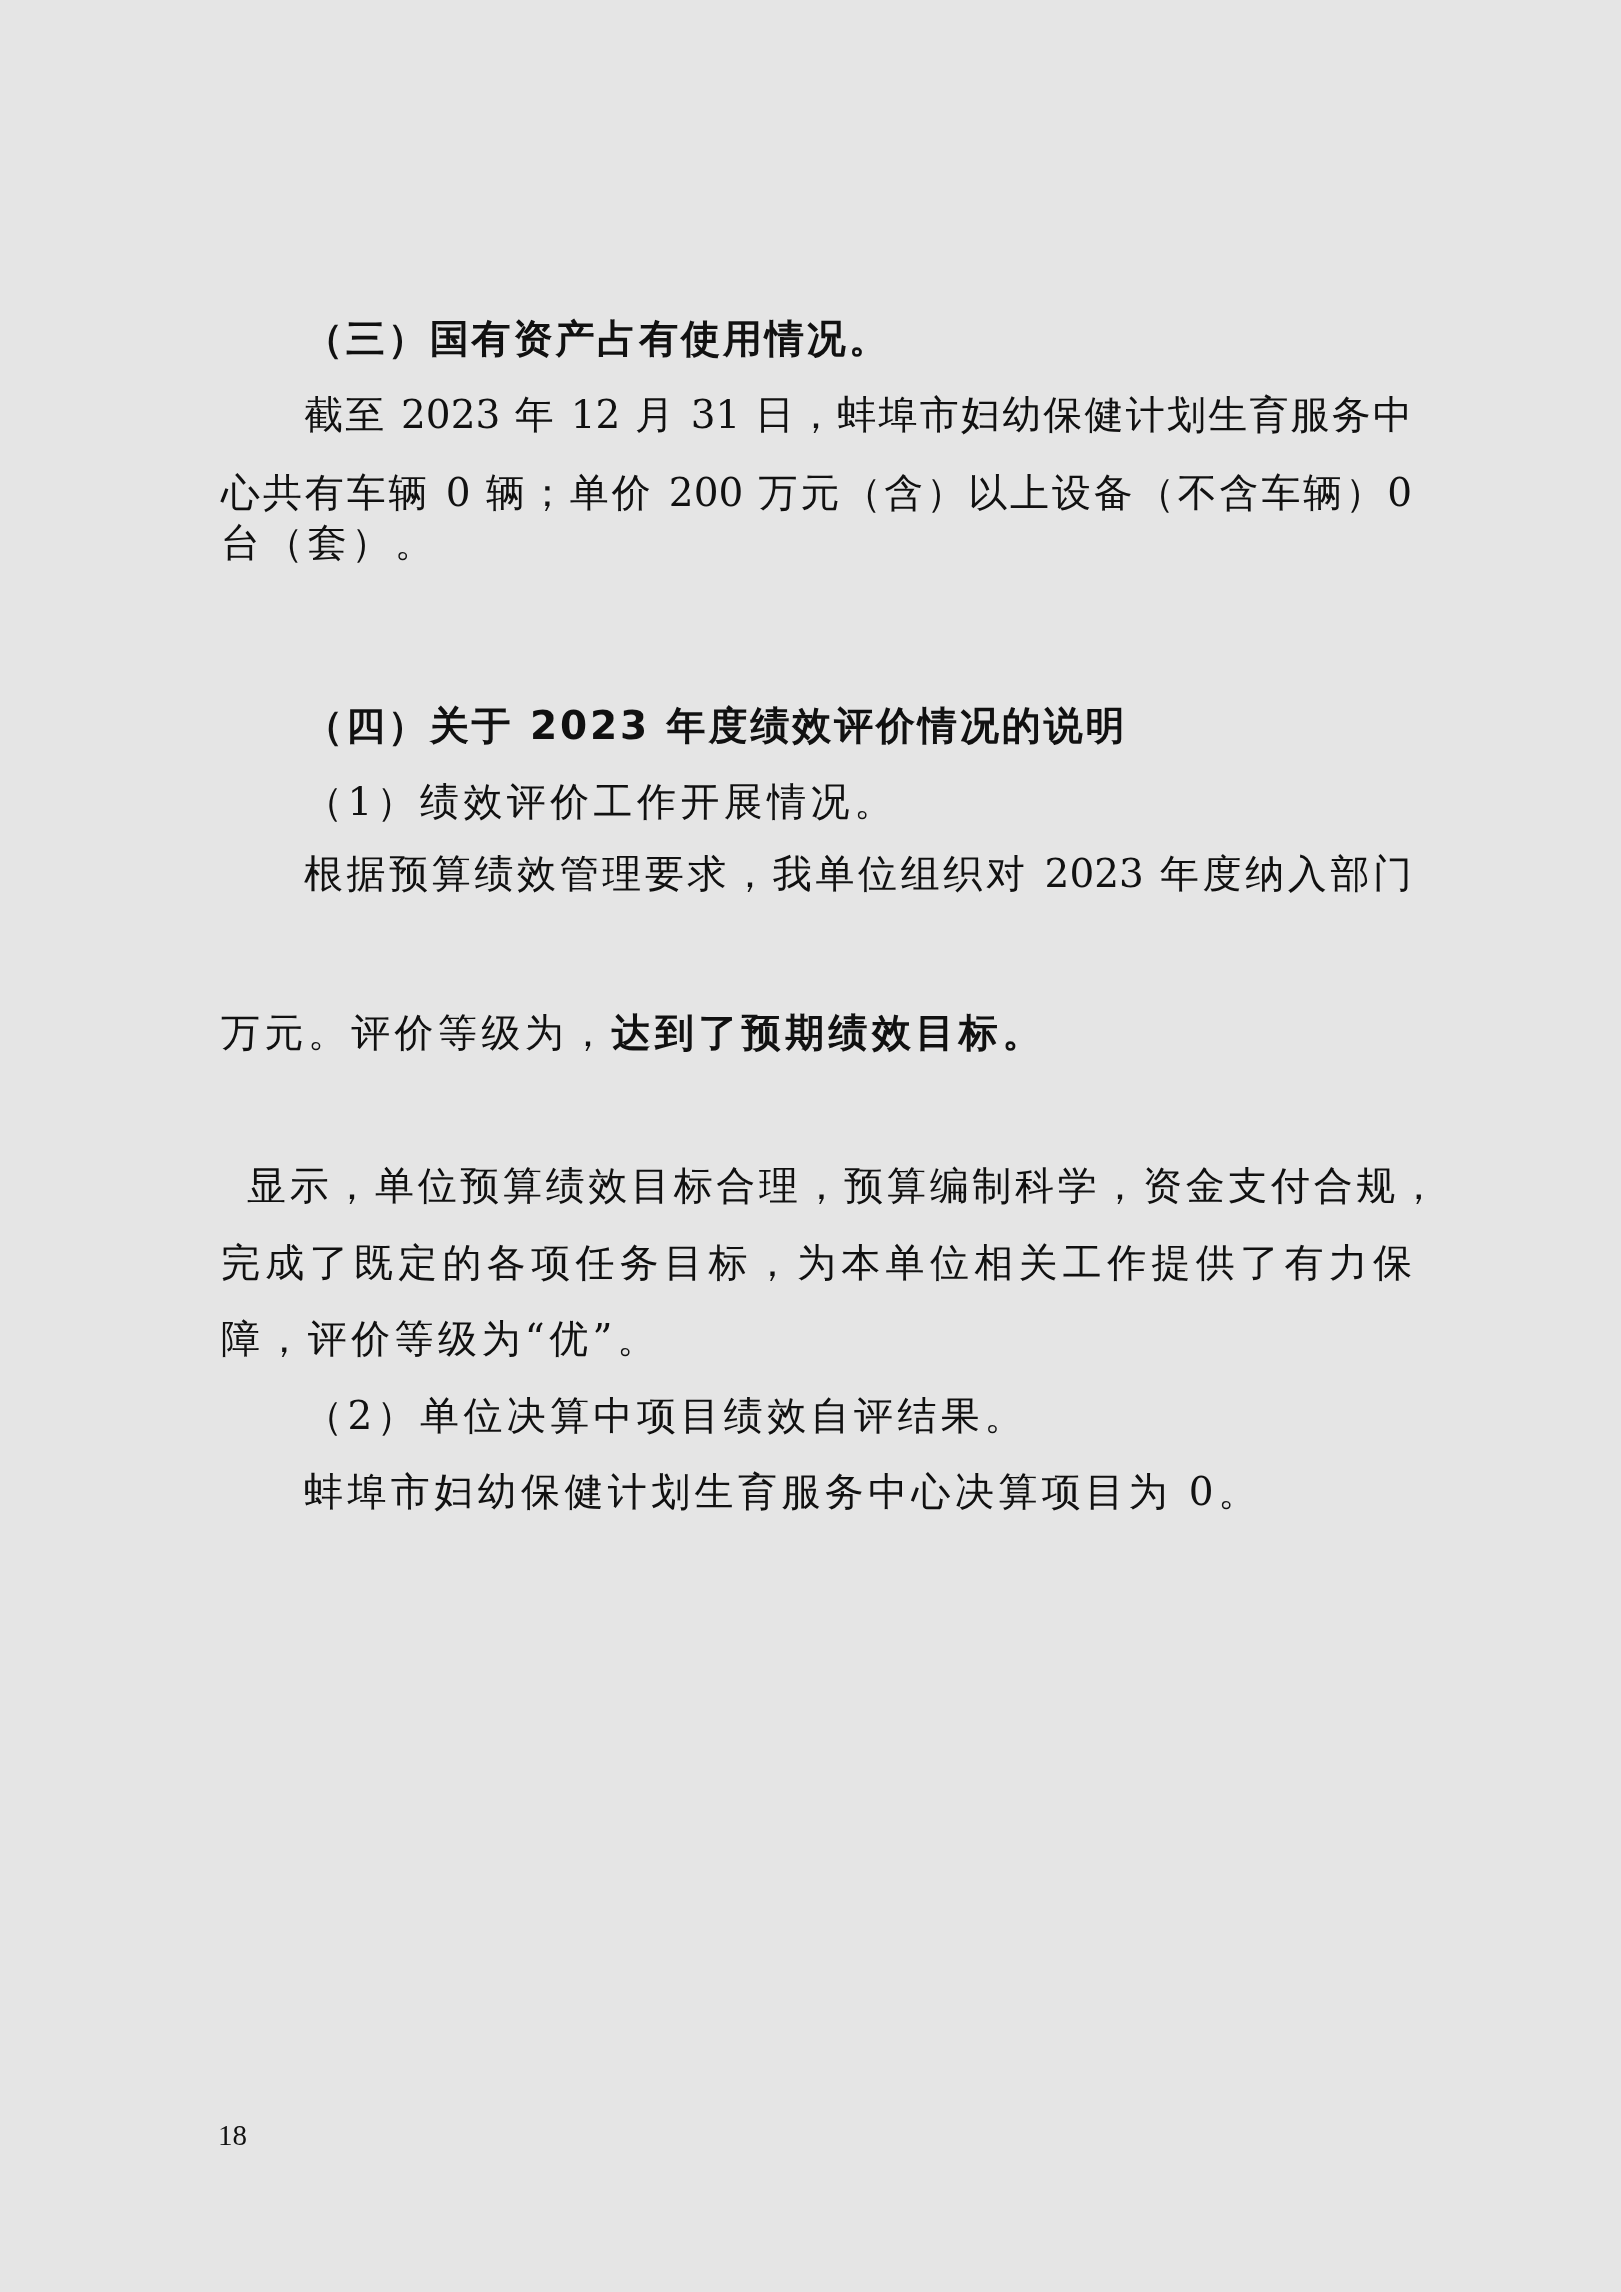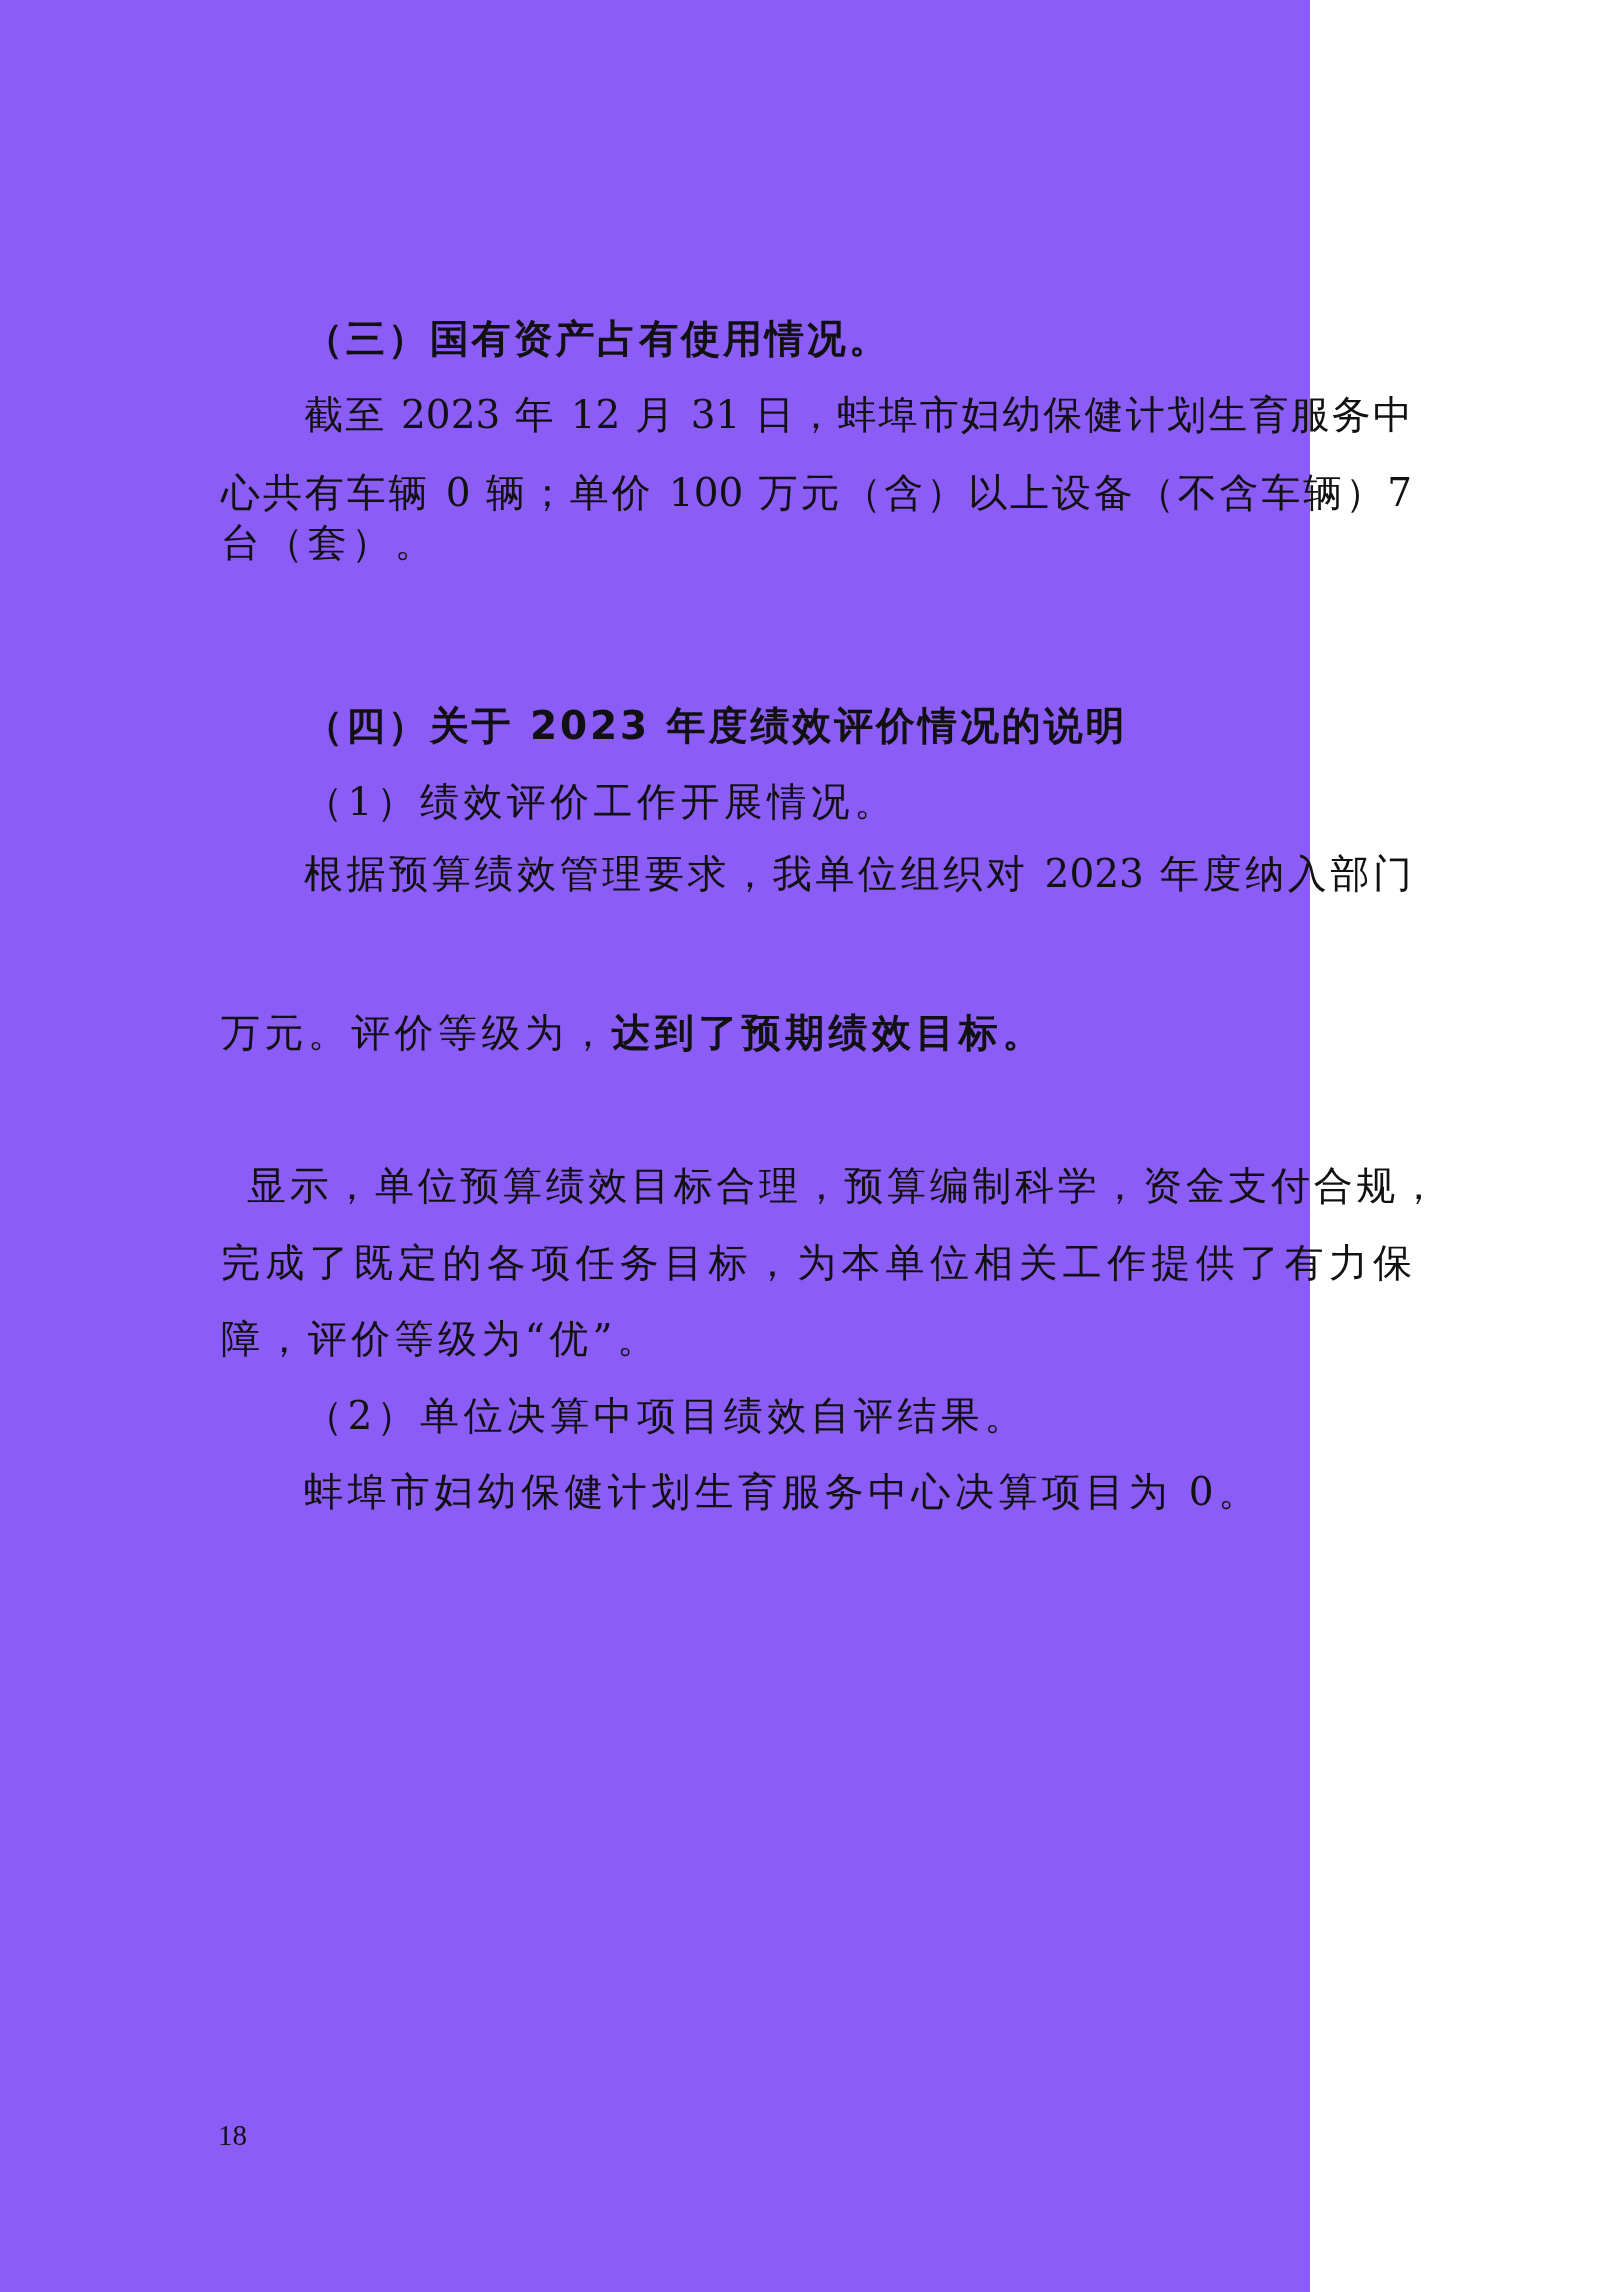--- a/index.html
+++ b/index.html
@@ -1,17 +1,17 @@
 <!DOCTYPE html>
 <html><head>
 <meta charset="utf-8">
 <style>
   html, body { margin: 0; padding: 0; background: #ffffff; }
   body { width: 1621px; height: 2293px; position: relative; overflow: hidden; }
-  .page { position: absolute; left: 0; top: 0; width: 1310px; height: 2293px; background: #8b5cf6; }
+  .page { position: absolute; left: 0; top: 0; width: 1621px; height: 2293px; background: #e5e5e5; }
   .line {
     position: absolute;
     left: 221px;
     width: 1191px;
     font-family: "DejaVu Serif", "Liberation Serif", serif;
     font-size: 39px;
     line-height: 51px;
     color: #111;
     white-space: nowrap;
     letter-spacing: 4.4px;
@@ -29,21 +29,21 @@
     color: #111;
   }
 </style>
 </head>
 <body>
 
 <div class="page">
 
   <div class="line indent heading" style="top:313px;">（三）国有资产占有使用情况。</div>
   <div class="line indent justify" style="top:389px;">截至 2023 年 12 月 31 日，蚌埠市妇幼保健计划生育服务中</div>
-  <div class="line justify" style="top:467px;">心共有车辆 0 辆；单价 100 万元（含）以上设备（不含车辆）7</div>
+  <div class="line justify" style="top:467px;">心共有车辆 0 辆；单价 200 万元（含）以上设备（不含车辆）0</div>
   <div class="line" style="top:517px;">台（套）。</div>
 
   <div class="line indent heading" style="top:700px;">（四）关于 2023 年度绩效评价情况的说明</div>
   <div class="line indent" style="top:776px;">（1）绩效评价工作开展情况。</div>
 
   <div class="line indent justify" style="top:848px;">根据预算绩效管理要求，我单位组织对 2023 年度纳入部门</div>
   <div class="line" style="top:1007px;"><span>万元。评价等级为，</span><span class="bold">达到了预期绩效目标。</span></div>
 
   <div class="line justify" style="top:1160px;margin-left:26px;">显示，单位预算绩效目标合理，预算编制科学，资金支付合规，</div>
   <div class="line" style="top:1313px;">障，评价等级为“优”。</div>

